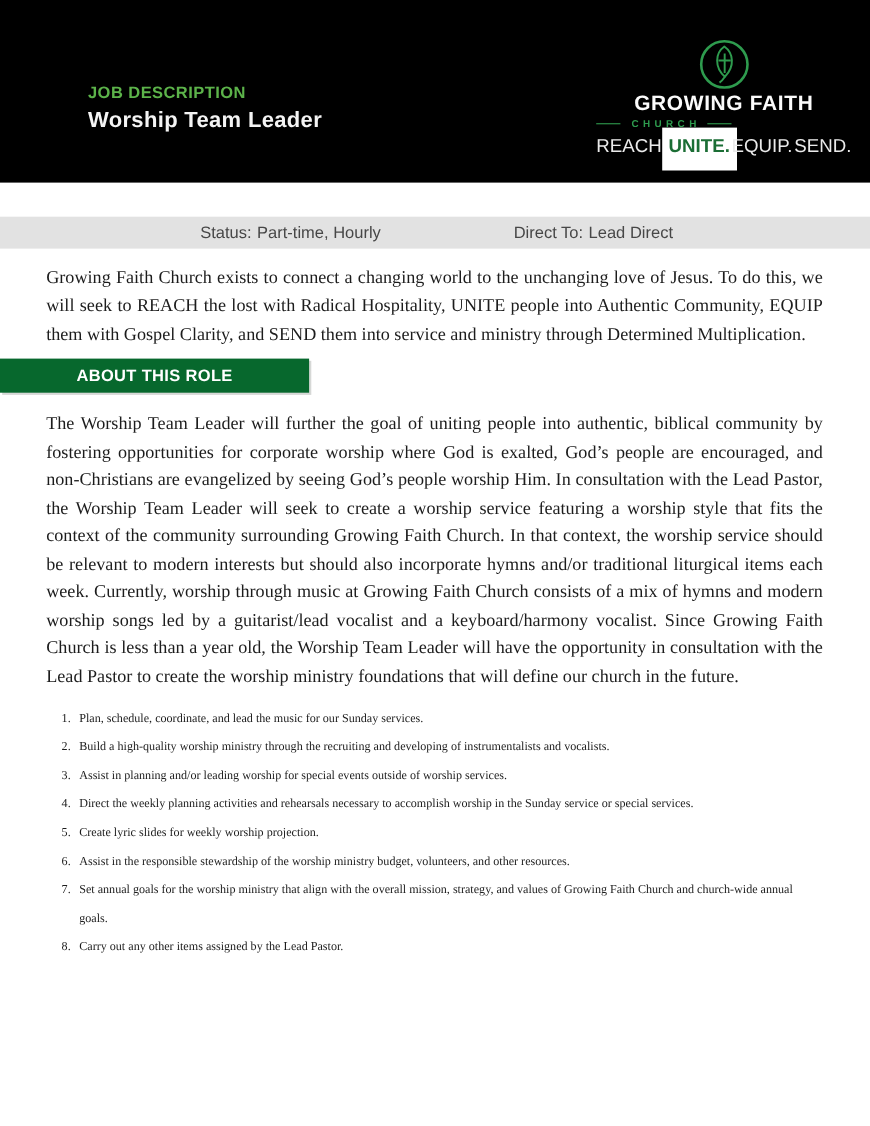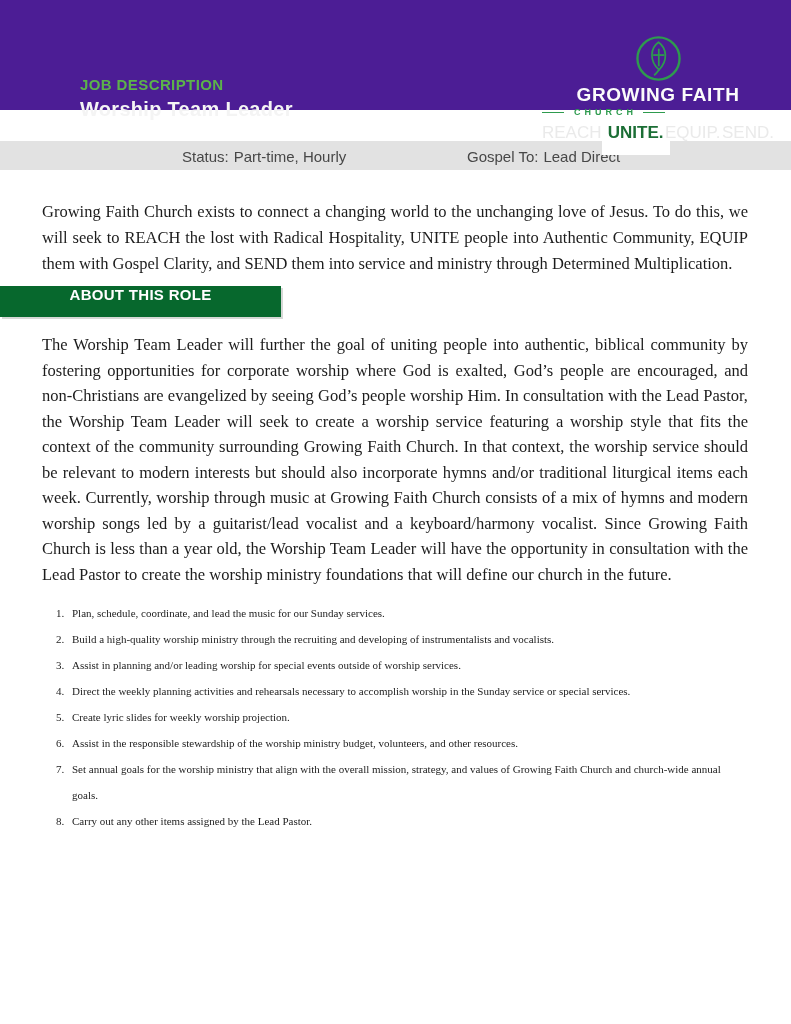--- a/index.html
+++ b/index.html
@@ -5,21 +5,21 @@
   * { margin:0; padding:0; box-sizing:border-box; }
   html,body { background:#ffffff; }
   .page {
     position:relative; width:791px; height:1024px; margin:0 auto;
     background:#ffffff; overflow:hidden;
     font-family:"Liberation Sans", sans-serif;
   }
 
   
   .header {
-    position:relative; z-index:2; height:110px; background:#4c1d95;
+    position:relative; z-index:2; height:166px; background:#000000;
   }
   .header-left { position:absolute; left:80px; top:76px; }
   .eyebrow {
     color:#5cb34a; font-size:15px; font-weight:700; letter-spacing:0.4px;
   }
   .doc-title {
     color:#f4f4f4; font-size:20px; font-weight:700; letter-spacing:0.3px;
     margin-top:5px;
   }
   .header-right { position:absolute; top:35px; right:17px; width:232px; }
@@ -55,27 +55,27 @@
   .meta.status { left:182px; }
   .meta.reports { left:467px; }
   .meta-label { margin-right:5px; }
 
   
   .content { padding:0 43px 0 42px; }
   .serif {
     font-family:"Liberation Serif", serif; color:#1c1c1c;
     font-size:16.5px; line-height:26px; text-align:justify;
   }
-  .intro { margin-top:29px; }
+  .intro { margin-top:13px; }
   .about { margin-top:15px; line-height:25.5px; }
 
   .banner {
     margin-left:-42px; width:281px; height:31px; background:#07682d;
     color:#ffffff; font-size:15px; font-weight:700; letter-spacing:0.3px;
-    display:flex; justify-content:center;
+    display:flex; align-items:center; justify-content:center;
     box-shadow:2px 2px 0 #d6d8d6;
   }
   .banner-about { margin-top:9px; }
   .banner-resp { margin-top:10px; }
 
   .resp-list {
     margin:13px 0 0 14px; list-style:none; counter-reset:item;
     font-family:"Liberation Serif", serif; color:#1c1c1c;
     font-size:11px; line-height:26px;
   }
@@ -116,21 +116,21 @@
         <span class="pillar">SEND.</span>
       </div>
     </div>
   </header>
 
   <div class="meta-bar">
     <div class="meta status">
       <span class="meta-label">Status:</span><span>Part-time, Hourly</span>
     </div>
     <div class="meta reports">
-      <span class="meta-label">Gospel To:</span><span>Lead Direct</span>
+      <span class="meta-label">Direct To:</span><span>Lead Direct</span>
     </div>
   </div>
 
   <main class="content">
     <p class="serif intro">Growing Faith Church exists to connect a changing world to the unchanging love of Jesus. To do this, we will seek to REACH the lost with Radical Hospitality, UNITE people into Authentic Community, EQUIP them with Gospel Clarity, and SEND them into service and ministry through Determined Multiplication.</p>
 
     <div class="banner banner-about">
       <span>ABOUT THIS ROLE</span>
     </div>
     <p class="serif about">The Worship Team Leader will further the goal of uniting people into authentic, biblical community by fostering opportunities for corporate worship where God is exalted, God’s people are encouraged, and non-Christians are evangelized by seeing God’s people worship Him. In consultation with the Lead Pastor, the Worship Team Leader will seek to create a worship service featuring a worship style that fits the context of the community surrounding Growing Faith Church. In that context, the worship service should be relevant to modern interests but should also incorporate hymns and/or traditional liturgical items each week. Currently, worship through music at Growing Faith Church consists of a mix of hymns and modern worship songs led by a guitarist/lead vocalist and a keyboard/harmony vocalist.  Since Growing Faith Church is less than a year old, the Worship Team Leader will have the opportunity in consultation with the Lead Pastor to create the worship ministry foundations that will define our church in the future.</p>

